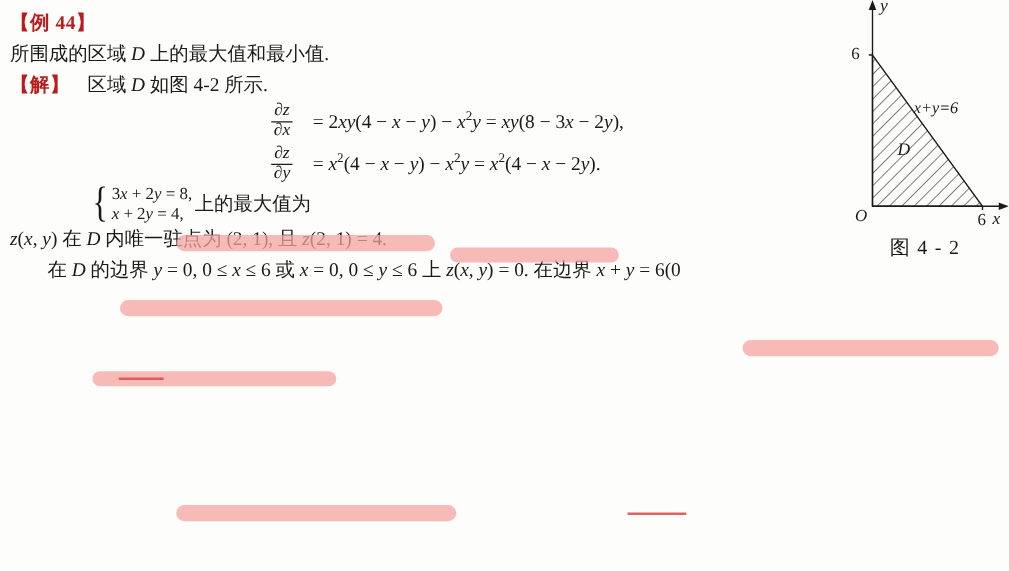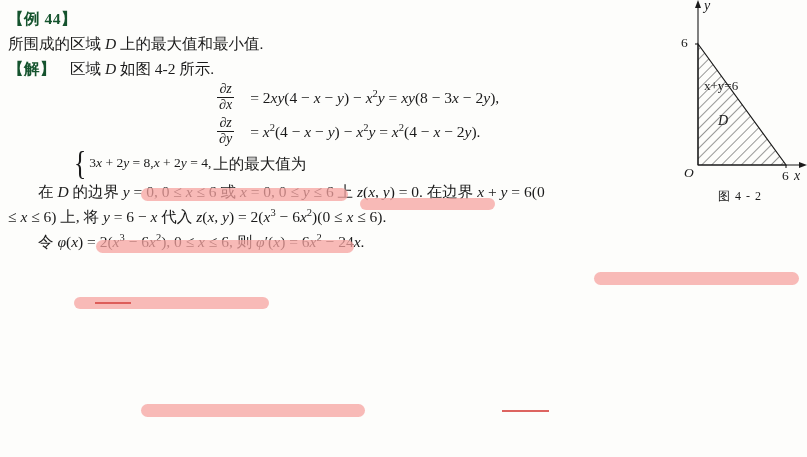--- a/index.html
+++ b/index.html
@@ -34,21 +34,21 @@
 
   .line {
     position: relative;
     white-space: nowrap;
     height: 25px;
     display: flex;
     align-items: center;
   }
 
   .tag {
-    color: #14532d;
+    color: #b91c1c;
     font-weight: bold;
     letter-spacing: 0.5px;
   }
 
   .ind1 { padding-left: 30px; }
   .ind2 { padding-left: 62px; }
   .ind-c { padding-left: 205px; }
 
   i.v { font-family: "Liberation Serif", serif; font-style: italic; }
 
@@ -87,21 +87,21 @@
   }
   .system .brace {
     font-size: 34px;
     line-height: 0.62;
     transform: scaleX(0.75);
     display: inline-block;
     margin-right: 1px;
   }
   .system .eqs {
     display: inline-flex;
-    flex-direction: row;
+    flex-direction: column;
     font-size: 13.5px;
     line-height: 1.18;
   }
 
   
   .hl {
     position: absolute;
     background: #f6a3a0;
     opacity: 0.75;
     border-radius: 7px;
@@ -122,21 +122,21 @@
     top: 0px;
     width: 139px;
     height: 230px;
   }
   .fig-caption {
     position: absolute;
     left: 690px;
     top: 188px;
     width: 100px;
     text-align: center;
-    font-size: 12px;
+    font-size: 16px;
     letter-spacing: 1px;
   }
   .axis-label {
     position: absolute;
     font-style: italic;
     font-size: 14px;
   }
   .tick-label {
     position: absolute;
     font-size: 13.5px;
@@ -196,32 +196,29 @@
       <span class="system">
         <span class="brace">{</span>
         <span class="eqs">
           <span>3<i class="v">x</i> + 2<i class="v">y</i> = 8,</span>
           <span><i class="v">x</i> + 2<i class="v">y</i> = 4,</span>
         </span>
       </span>
       <span>上的最大值为</span>
     </div>
 
+    <div class="line">
+      <span><i class="v">z</i>(<i class="v">x</i>, <i class="v">y</i>) 在 <i class="v">D</i> 内唯一驻点为 (2, 1), 且 <i class="v">z</i>(2, 1) = 4.</span>
+    </div>
 
     <div class="line ind1" style="width:790px">
       <span>在 <i class="v">D</i> 的边界 <i class="v">y</i> = 0, 0 ≤ <i class="v">x</i> ≤ 6 或 <i class="v">x</i> = 0, 0 ≤ <i class="v">y</i> ≤ 6 上 <i class="v">z</i>(<i class="v">x</i>, <i class="v">y</i>) = 0. 在边界 <i class="v">x</i> + <i class="v">y</i> = 6(0</span>
     </div>
 
-    <div class="line">
-      <span>≤ <i class="v">x</i> ≤ 6) 上, 将 <i class="v">y</i> = 6 − <i class="v">x</i> 代入 <i class="v">z</i>(<i class="v">x</i>, <i class="v">y</i>) = 2(<i class="v">x</i><sup class="p">3</sup> − 6<i class="v">x</i><sup class="p">2</sup>)(0 ≤ <i class="v">x</i> ≤ 6).</span>
-    </div>
-
-    <div class="line ind1">
-      <span>令 <i class="v">φ</i>(<i class="v">x</i>) = 2(<i class="v">x</i><sup class="p">3</sup> − 6<i class="v">x</i><sup class="p">2</sup>), 0 ≤ <i class="v">x</i> ≤ 6, 则 <i class="v">φ</i>′(<i class="v">x</i>) = 6<i class="v">x</i><sup class="p">2</sup> − 24<i class="v">x</i>.</span>
-    </div>
+
 
 
 
 
 
   </div>
 
   <div class="hl" style="left:141px; top:188px; width:207px; height:13px;"></div>
   <div class="hl" style="left:360px; top:198px; width:135px; height:12px;"></div>
   <div class="hl" style="left:96px; top:240px; width:258px; height:13px;"></div>
@@ -253,18 +250,18 @@
 
       <line x1="118" y1="165" x2="118" y2="168" stroke="#1a1a1a" stroke-width="1.1"></line>
     </svg>
 
     <span class="axis-label" style="left:36px; top:-2px;">y</span>
     <span class="axis-label" style="left:126px; top:168px;">x</span>
     <span class="tick-label" style="left:16px; top:165px; font-style:italic;">O</span>
     <span class="tick-label" style="left:13px; top:35px;">6</span>
     <span class="tick-label" style="left:114px; top:168px;">6</span>
     <span class="fig-text" style="left:50px; top:113px; font-style:italic; font-size:14px;">D</span>
-    <span class="fig-text" style="left:36px; top:78px; ">x+y=6</span>
+    <span class="fig-text" style="left:63px; top:78px; font-style:italic;">x+y=6</span>
   </div>
 
   <div class="fig-caption">图 4 - 2</div>
 
 </div>
 
 </body></html>

